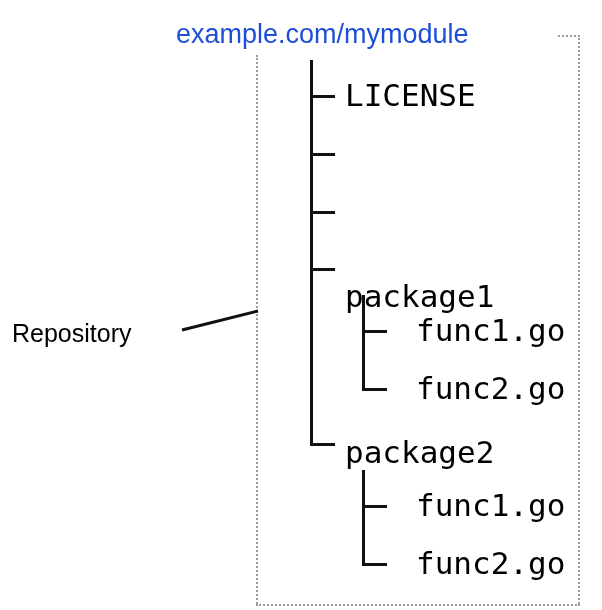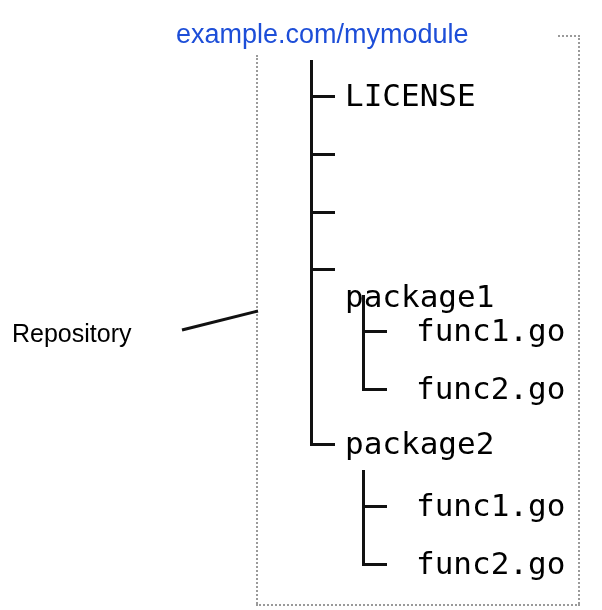--- a/index.html
+++ b/index.html
@@ -129,21 +129,21 @@
   <div class="tree-branch" style="left:310px; top:268px; width:25px;"></div>
   <div class="tree-label level-1" style="top:252px;margin-top:28px;">package1</div>
 
   <div class="tree-trunk" id="trunk-pkg1"></div>
   <div class="tree-branch" style="left:362px; top:330px; width:25px;"></div>
   <div class="tree-label level-2" style="top:314px;">func1.go</div>
   <div class="tree-branch" style="left:362px; top:388px; width:25px;"></div>
   <div class="tree-label level-2" style="top:372px;">func2.go</div>
 
   <div class="tree-branch" style="left:310px; top:443px; width:25px;"></div>
-  <div class="tree-label level-1" style="top:427px;text-align:right;">package2</div>
+  <div class="tree-label level-1" style="top:436px;text-align:right;">package2</div>
 
   <div class="tree-trunk" id="trunk-pkg2"></div>
   <div class="tree-branch" style="left:362px; top:505px; width:25px;"></div>
   <div class="tree-label level-2" style="top:489px;">func1.go</div>
   <div class="tree-branch" style="left:362px; top:563px; width:25px;"></div>
   <div class="tree-label level-2" style="top:547px;">func2.go</div>
 
 </div>
 
 </body></html>

